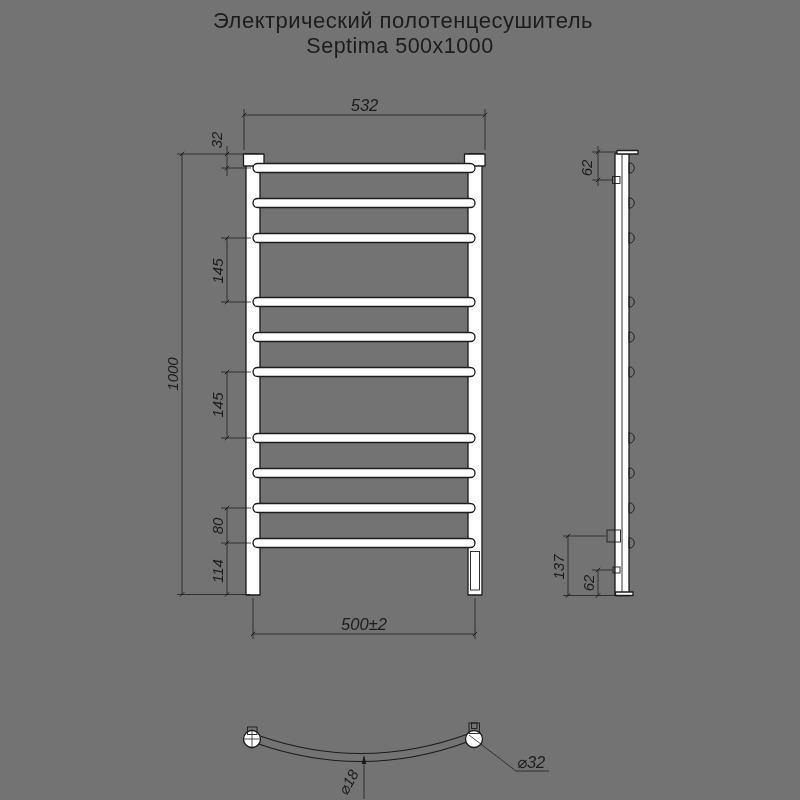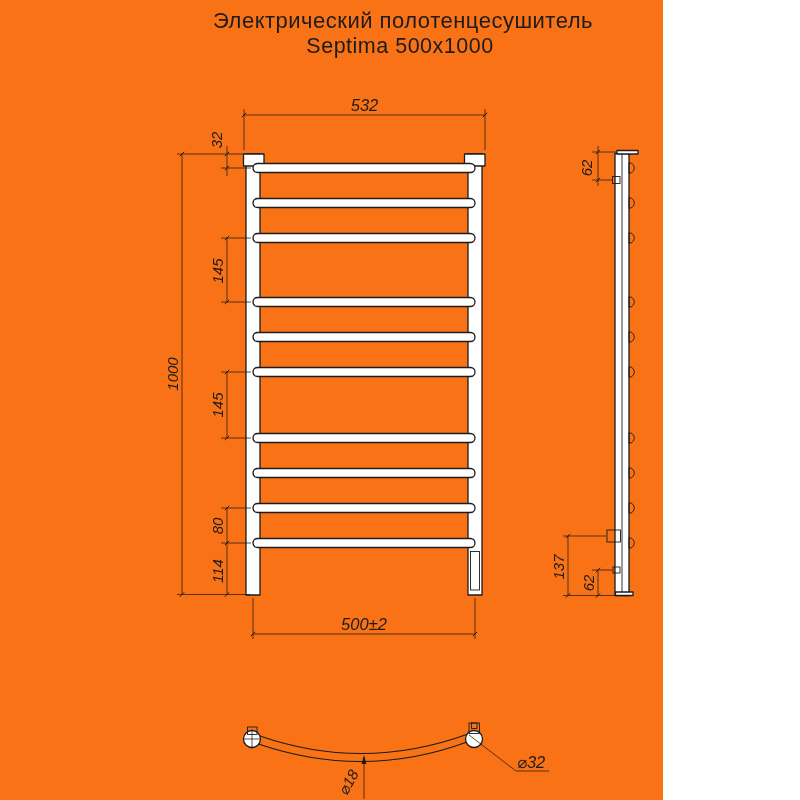--- a/index.html
+++ b/index.html
@@ -1,16 +1,16 @@
 <!DOCTYPE html>
 <html style="--line: #1c1c1c;"><head>
 <meta charset="utf-8">
 <style>
   html,body{margin:0;padding:0;background:#fff;}
-  .page{width:663px;height:800px;background:#f97316;position:relative;overflow:hidden;
+  .page{width:800px;height:800px;background:#737373;position:relative;overflow:hidden;
         font-family:"Liberation Sans","DejaVu Sans",sans-serif;}
   svg{display:block;}
   .obj{fill:#fff;stroke:var(--line,#1c1c1c);stroke-width:1.3;stroke-linejoin:round;}
   .objthin{fill:none;stroke:var(--line,#1c1c1c);stroke-width:0.9;}
   .thin{fill:none;stroke:var(--line,#1c1c1c);stroke-width:0.75;}
   .curve{fill:none;stroke:var(--line,#1c1c1c);stroke-width:1.1;}
   .tick{fill:none;stroke:var(--line,#1c1c1c);stroke-width:1;}
   .solid{fill:var(--line,#1c1c1c);stroke:none;}
   text{fill:var(--line,#1c1c1c);}
   .title1{font-size:22px;letter-spacing:.5px;}

